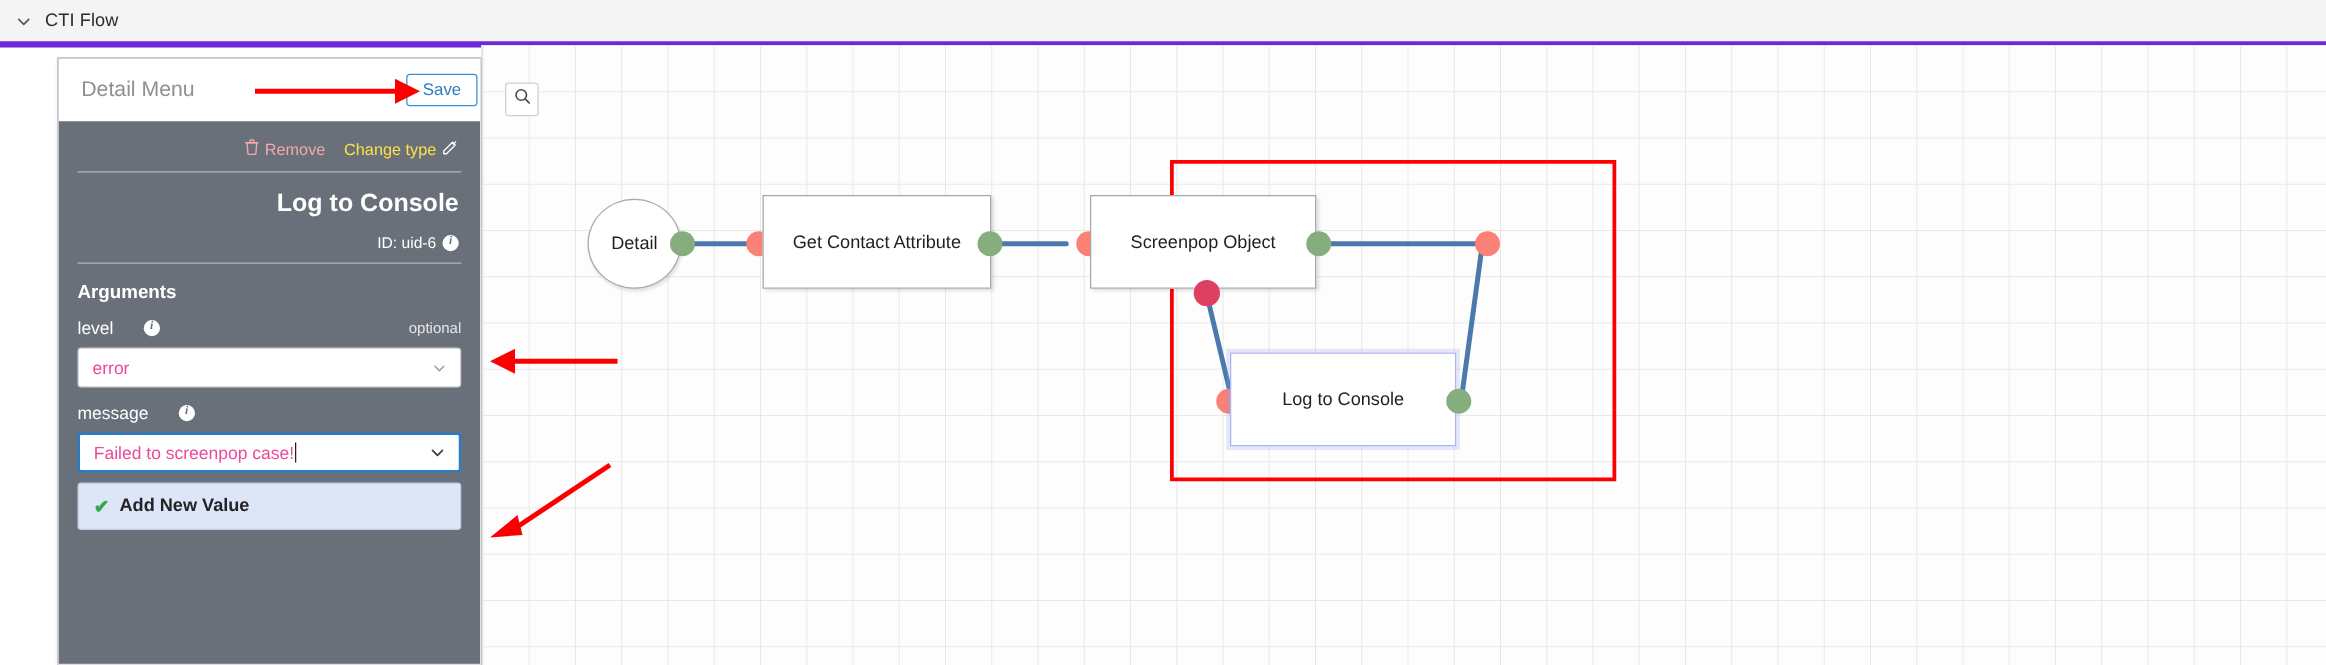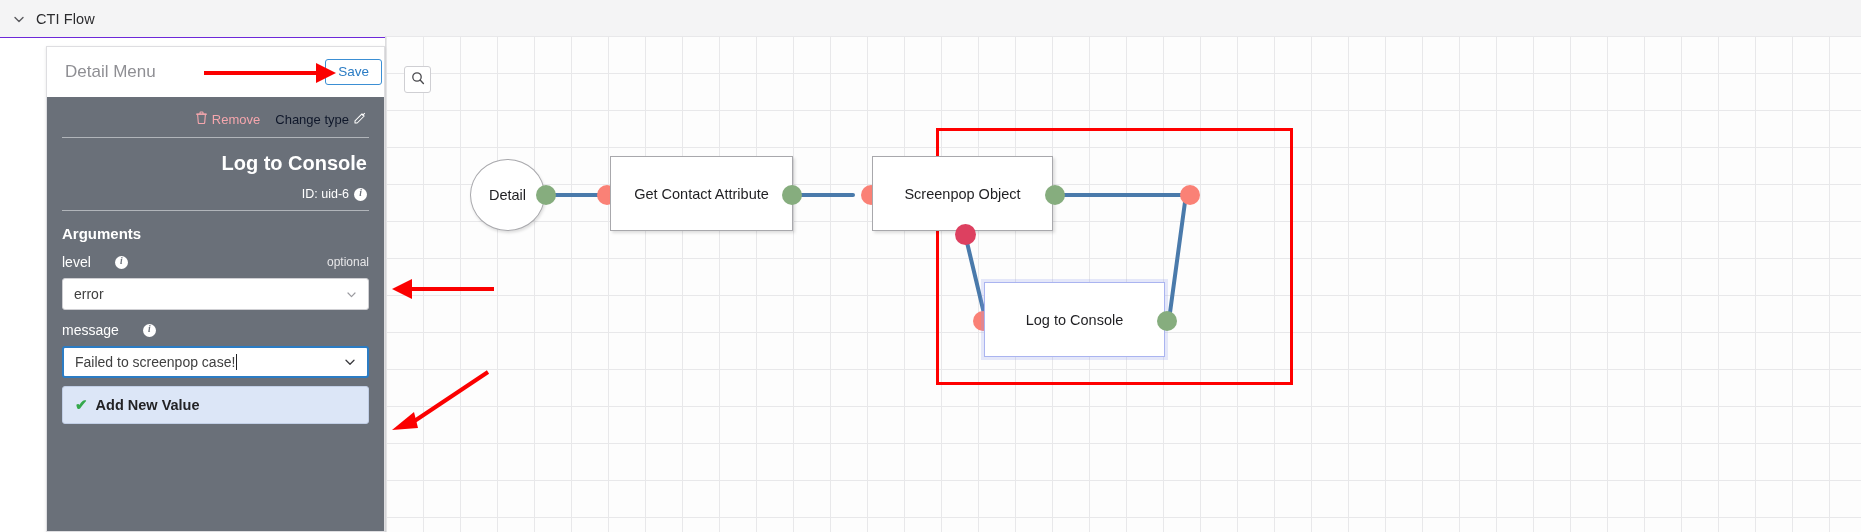--- a/index.html
+++ b/index.html
@@ -15,21 +15,21 @@
     overflow: hidden;
     background: #ffffff;
   }
 
   
   .topbar {
     position: absolute;
     left: 0; top: 0;
     width: 1861px; height: 38px;
     background: #f4f4f5;
-    border-bottom: 1px solid #6d28d9;
+    border-bottom: 5px solid #6d28d9;
     display: flex;
     align-items: center;
     box-sizing: border-box;
     padding-left: 10px;
   }
   .chev {
     width: 18px; height: 18px;
     display: inline-flex;
     align-items: center;
     justify-content: center;
@@ -168,21 +168,21 @@
     font-size: 13px;
     padding-right: 3px;
   }
   .remove-link {
     color: #f5a6ad;
     display: inline-flex;
     align-items: center;
     gap: 5px;
   }
   .change-link {
-    color: #0f172a;
+    color: #fde047;
     display: inline-flex;
     align-items: flex-start;
     gap: 5px;
   }
   .divider {
     height: 1px;
     background: #c9ccd0;
     margin: 10px 0 14px 0;
     opacity: .75;
   }
@@ -244,21 +244,21 @@
     height: 32px;
     background: #ffffff;
     border: 1px solid #cfcfd3;
     border-radius: 3px;
     display: flex;
     align-items: center;
     justify-content: space-between;
     padding: 0 10px 0 11px;
     box-sizing: border-box;
     font-size: 14px;
-    color: #404040;
+    color: #ec4899;
   }
   .select-box.focused {
     border: 2px solid #2b7cc4;
   }
   .caret {
     color: #5a5a5e;
     font-size: 12px;
     display: inline-flex;
     align-items: center;
   }

